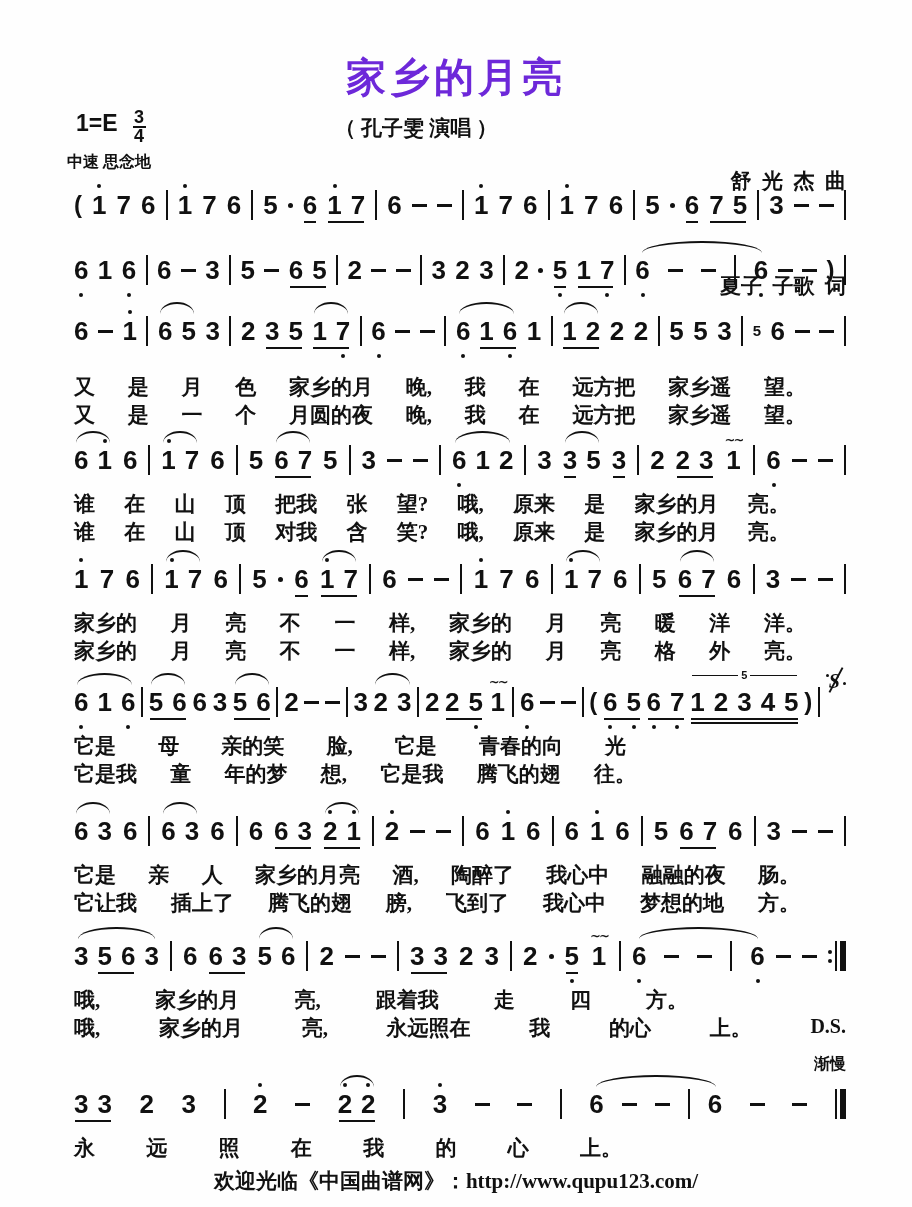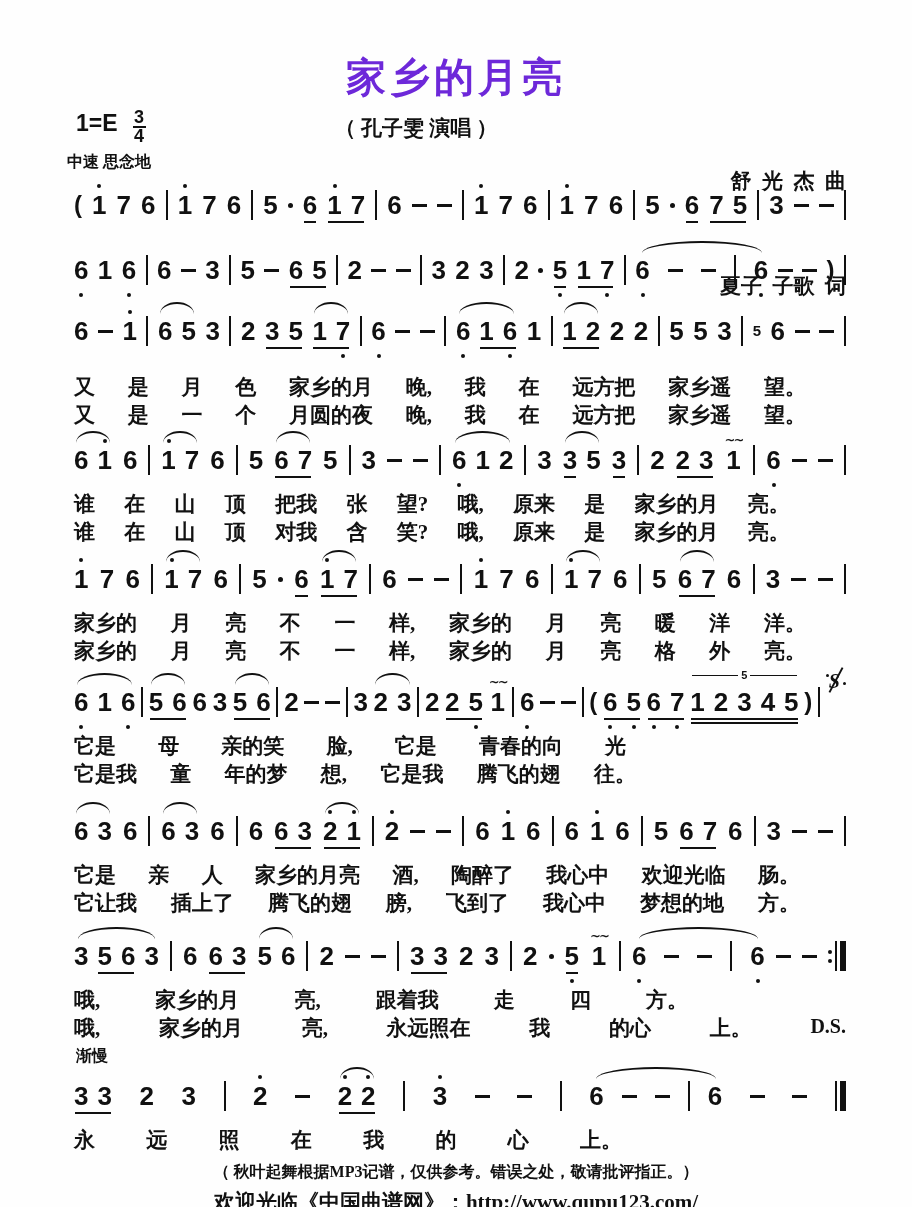--- a/index.html
+++ b/index.html
@@ -9,21 +9,21 @@
   .title{margin:0;padding-top:50px;text-align:center;font:bold 40px "Liberation Sans",sans-serif;letter-spacing:4px;color:#330d0d;}
   .subtitle{text-align:center;font:bold 21px "Liberation Serif",serif;margin-top:9px;transform:translateX(-40px);}
   .credits{position:absolute;right:66px;top:94px;text-align:right;font:bold 21px "Liberation Serif",serif;line-height:35px;white-space:pre;}
   .keysig{position:absolute;left:76px;top:110px;display:flex;align-items:flex-start;gap:15px;font:bold 23px "Liberation Sans",sans-serif;}
   .frac{display:inline-flex;flex-direction:column;align-items:center;font:bold 18px/15px "Liberation Sans",sans-serif;}
   .fbar{width:13px;height:2px;background:#111;margin:1px 0;}
   .tempo{position:absolute;left:67px;top:152px;font:bold 16px "Liberation Serif",serif;}
   #score{margin-left:74px;width:772px;}
   .mline{display:flex;justify-content:space-between;align-items:flex-start;width:772px;}
   .lyr{display:flex;justify-content:space-between;width:772px;font:bold 21px/27px "Liberation Serif",serif;color:#111;margin:1px 0;}
-  .pre-tempo{font:bold 16px "Liberation Serif",serif;margin:4px 0 0 2px;}
+  .pre-tempo{font:bold 16px "Liberation Serif",serif;margin:12px 0 0 2px;text-align:right;}
   .ds{font:bold 20px "Liberation Serif",serif;}
   
   .nt{display:inline-flex;flex-direction:column;align-items:center;}
   .sa{height:14px;display:flex;align-items:flex-end;justify-content:center;}
   .dg{height:30px;display:flex;align-items:center;justify-content:center;font:bold 26px/30px "Liberation Sans",sans-serif;}
   .dg.grace{font:bold 15px/16px "Liberation Sans",sans-serif;padding-bottom:12px;}
   .sc{height:5px;}
   .sd{height:10px;display:flex;align-items:flex-start;justify-content:center;}
   .oda,.odb{width:4px;height:4px;border-radius:50%;background:#111;display:inline-block;}
   .oda{margin-bottom:2px;}
@@ -2143,21 +2143,21 @@
         </span>
       </div>
       <div class="lyr" style="width: 726px;">
         <span class="syl">它是</span>
         <span class="syl">亲</span>
         <span class="syl">人</span>
         <span class="syl">家乡的月亮</span>
         <span class="syl">酒,</span>
         <span class="syl">陶醉了</span>
         <span class="syl">我心中</span>
-        <span class="syl">欢迎光临</span>
+        <span class="syl">融融的夜</span>
         <span class="syl">肠。</span>
       </div>
       <div class="lyr" style="width: 726px;">
         <span class="syl">它让我</span>
         <span class="syl">插上了</span>
         <span class="syl">腾飞的翅</span>
         <span class="syl">膀,</span>
         <span class="syl">飞到了</span>
         <span class="syl">我心中</span>
         <span class="syl">梦想的地</span>
@@ -2633,15 +2633,14 @@
         <span class="syl">远</span>
         <span class="syl">照</span>
         <span class="syl">在</span>
         <span class="syl">我</span>
         <span class="syl">的</span>
         <span class="syl">心</span>
         <span class="syl">上。</span>
       </div>
     </div>
 
-  <div class="footnote">（ 秋叶起舞根据MP3记谱，仅供参考。错误之处，敬请批评指正。）</div>
   <div class="siteline">欢迎光临《中国曲谱网》：http://www.qupu123.com/</div>
 </div>
 
 </body></html>

